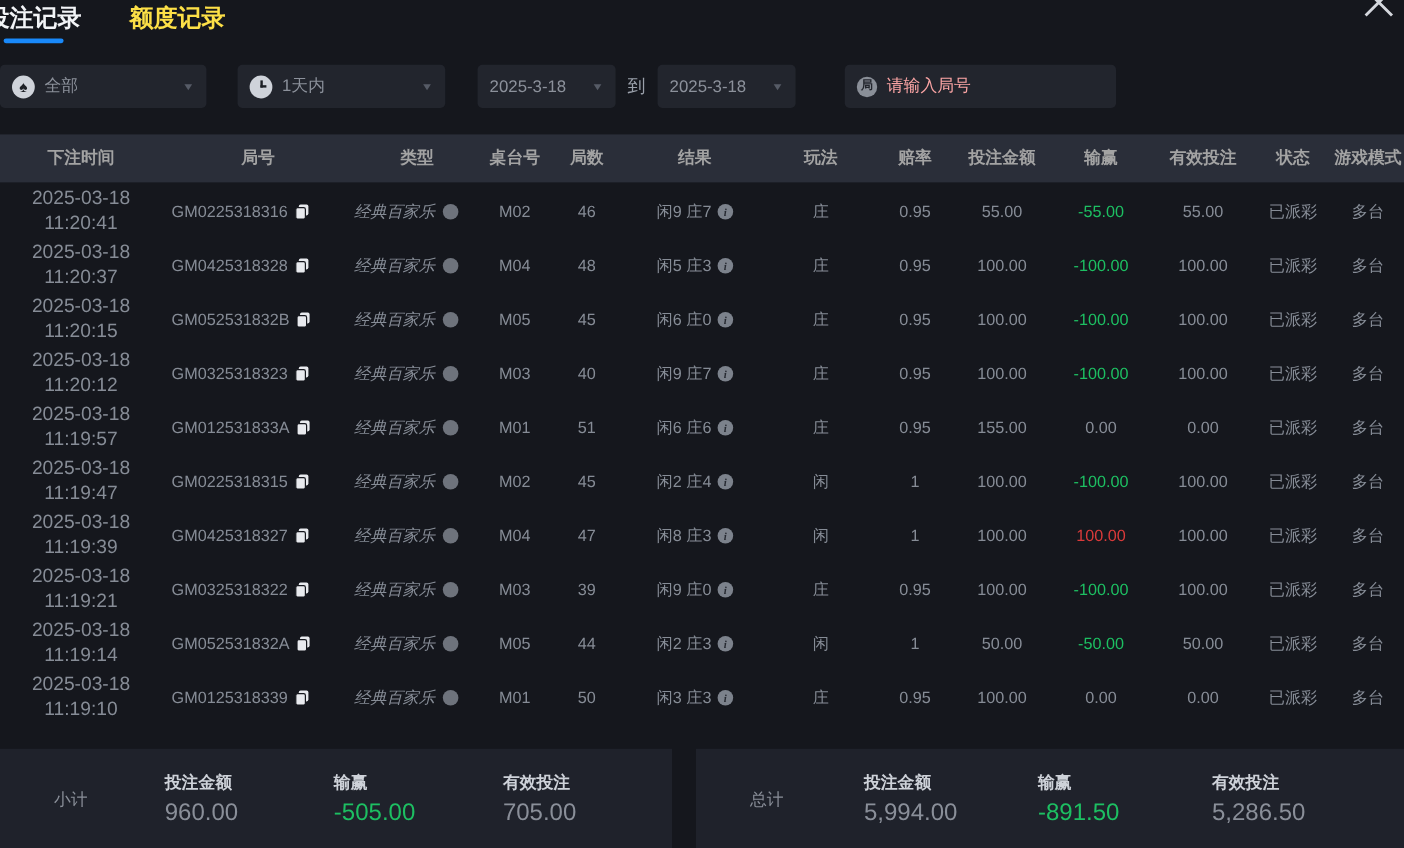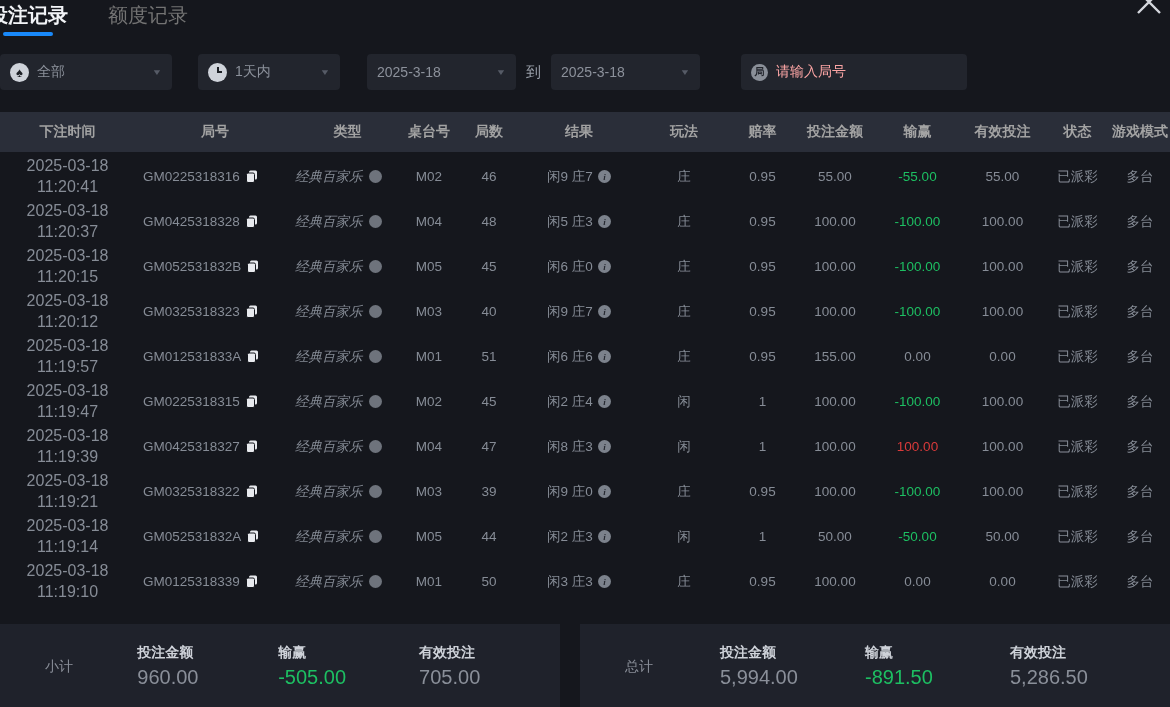--- a/index.html
+++ b/index.html
@@ -5,21 +5,21 @@
   * { margin:0; padding:0; box-sizing:border-box; }
   html,body { width:1170px; height:707px; overflow:hidden; }
   body {
     background:#15171d;
     font-family:"Liberation Sans","DejaVu Sans",sans-serif;
     color:#8a8f99;
     position:relative;
   }
   
   .tabbar { display:flex; gap:36px; margin-left:-14px; padding-top:2px; height:36px; }
-  .tab { font-size:20px; color:#737373; cursor:pointer; position:relative; padding:0 2px 8px; }
+  .tab { font-size:20px; color:#fde047; cursor:pointer; position:relative; padding:0 2px 8px;font-weight:bold; }
   .tab.active { color:#f2f4f7; font-weight:bold; }
   .tab.active::after {
     content:""; position:absolute; left:50%; transform:translateX(-50%);
     bottom:0; width:50px; height:4px; border-radius:2px; background:#1989fa;
   }
   .close-wrap { position:absolute; right:6px; top:-13px; width:30px; height:30px; cursor:pointer; }
   .close-wrap svg { stroke:#d4d7dd; stroke-width:2.4; }
   
   .filters { display:flex; align-items:center; margin-top:18px; height:36px; }
   .ctl {
@@ -34,21 +34,21 @@
     display:flex; align-items:center; justify-content:center; font-size:13px; line-height:1;
   }
   .circle-ic.small-txt { font-size:10px; font-weight:bold; background:#8a8f98; color:#22252c; width:17px; height:17px; }
   .clock-face { position:relative; }
   .clock-face::before {
     content:""; position:absolute; left:9px; top:4px; width:2px; height:6px; background:#1d2026;
   }
   .clock-face::after {
     content:""; position:absolute; left:9px; top:8px; width:5px; height:2px; background:#1d2026;
   }
-  .w172 { width:172px; } .w173 { width:142px; } .w143 { width:149px; } .w226 { width:226px; }
+  .w172 { width:172px; } .w173 { width:173px; } .w143 { width:115px; } .w226 { width:226px; }
   .gap26 { width:26px; } .gap27 { width:27px; }
   .to-label { width:35px; text-align:center; color:#9aa0aa; font-size:15px; }
   .search-ctl { margin-left:41px; cursor:text; gap:8px; }
   .search-ctl .ph { color:#fca5a5; }
   .btn-query {
     margin-left:30px; width:139px; height:36px; background:#1989fa; color:#fff;
     font-size:16px; font-weight:bold; border:none; border-radius:6px; cursor:pointer;
   }
   
   .grid-row {

